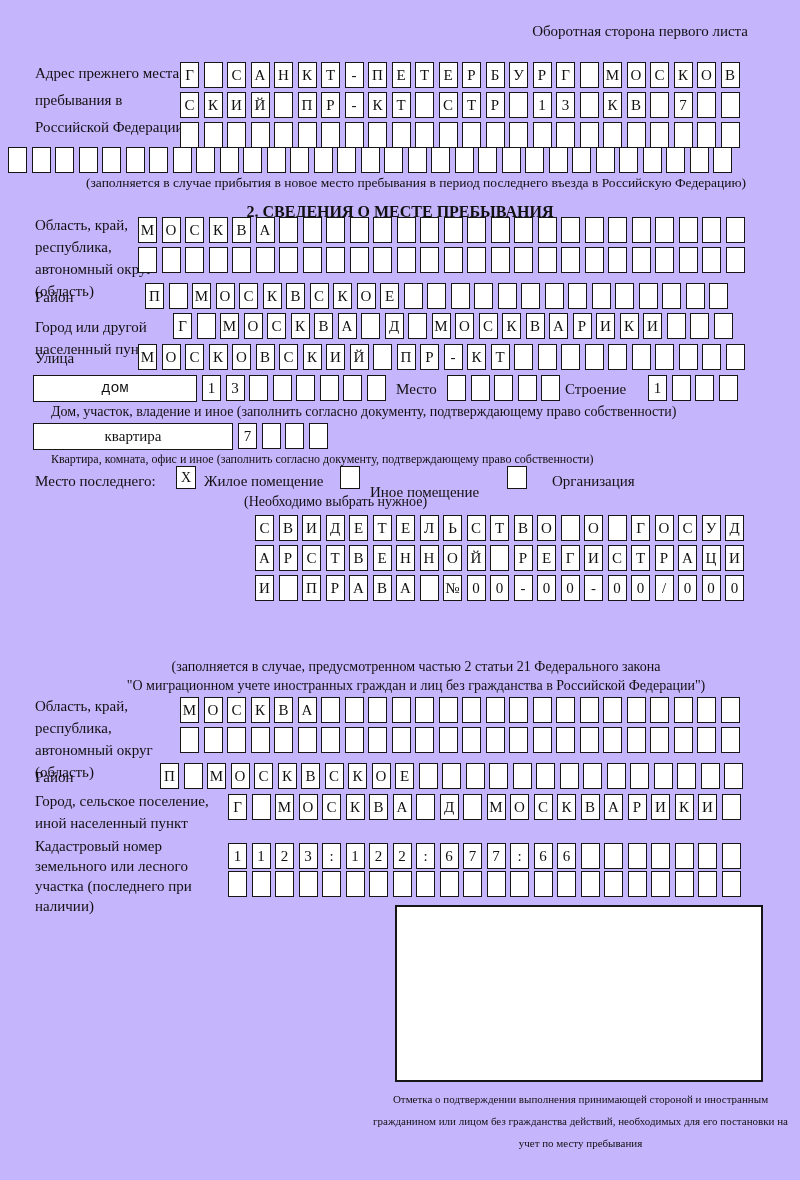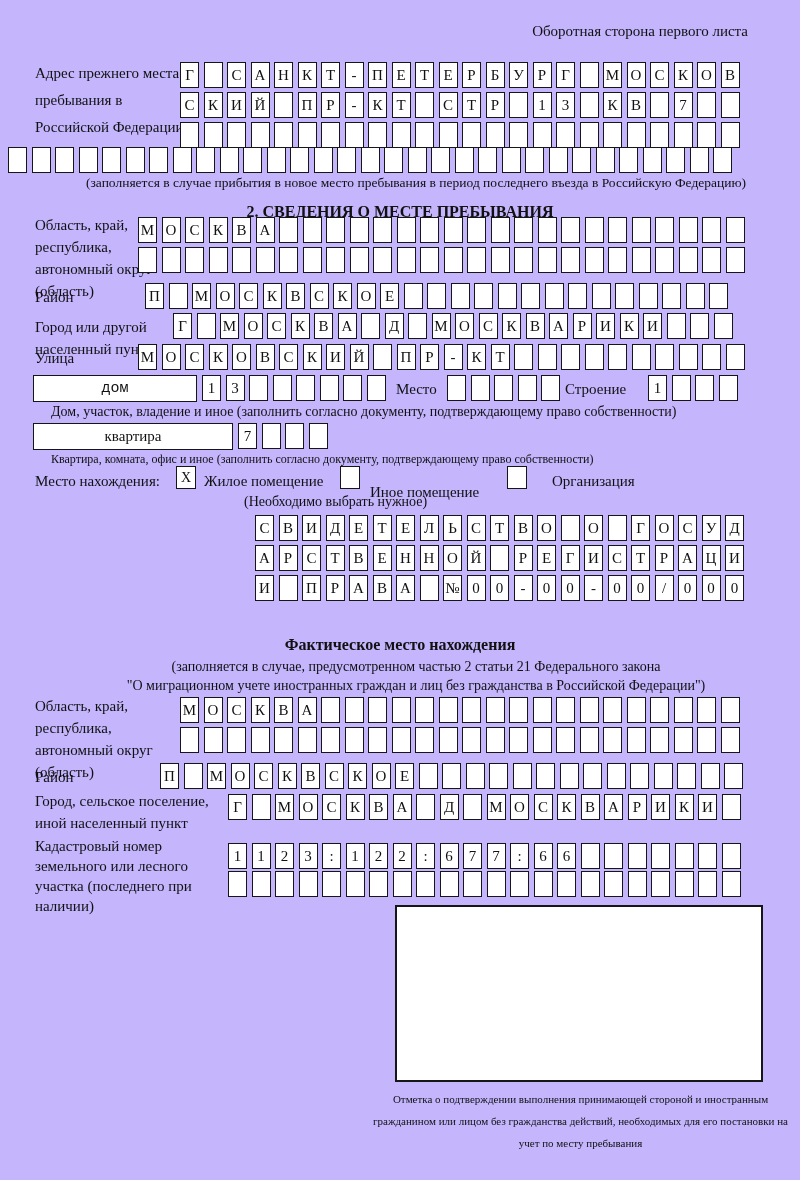--- a/index.html
+++ b/index.html
@@ -321,21 +321,21 @@
 
   <div class="fieldbox" style="left:33px;top:423px;width:200px;">квартира</div>
   <div class="cells" style="left:238px;top:423px;">
       <span class="cell">7</span>
       <span class="cell"></span>
       <span class="cell"></span>
       <span class="cell"></span>
     </div>
   <div class="cap" style="left:35px;top:452px;font-size:12px;">Квартира, комната, офис и иное (заполнить согласно документу, подтверждающему право собственности)</div>
 
-  <div class="lbl" style="left:35px;top:470px;">Место нахождения:</div>
+  <div class="lbl" style="left:35px;top:470px;">Место последнего:</div>
   <span class="checkbox" style="left:176px;top:466px;">X</span>
   <div class="lbl" style="left:204px;top:470px;text-align:center;">Жилое помещение</div>
   <span class="checkbox" style="left:340px;top:466px;"></span>
   <div class="lbl" style="left:370px;top:481px;">Иное помещение</div>
   <span class="checkbox" style="left:507px;top:466px;"></span>
   <div class="lbl" style="left:552px;top:470px;">Организация</div>
   <div class="cap" style="left:228px;top:494px;font-size:14px;">(Необходимо выбрать нужное)</div>
 
   <div class="cells" style="left:255px;top:515px;">
       <span class="cell">С</span>
@@ -400,21 +400,20 @@
       <span class="cell">0</span>
       <span class="cell">-</span>
       <span class="cell">0</span>
       <span class="cell">0</span>
       <span class="cell">/</span>
       <span class="cell">0</span>
       <span class="cell">0</span>
       <span class="cell">0</span>
     </div>
 
-  <div class="title" style="top:636px;">Фактическое место нахождения</div>
   <div class="cap center" style="top:659px;font-size:14px;">(заполняется в случае, предусмотренном частью 2 статьи 21 Федерального закона</div>
   <div class="cap center" style="top:678px;font-size:14px;">"О миграционном учете иностранных граждан и лиц без гражданства в Российской Федерации")</div>
 
   <div class="lbl" style="left:35px;top:695px;width:135px;">Область, край, республика, автономный округ (область)</div>
   <div class="cells" style="left:180px;top:697px;">
       <span class="cell">М</span>
       <span class="cell">О</span>
       <span class="cell">С</span>
       <span class="cell">К</span>
       <span class="cell">В</span>

